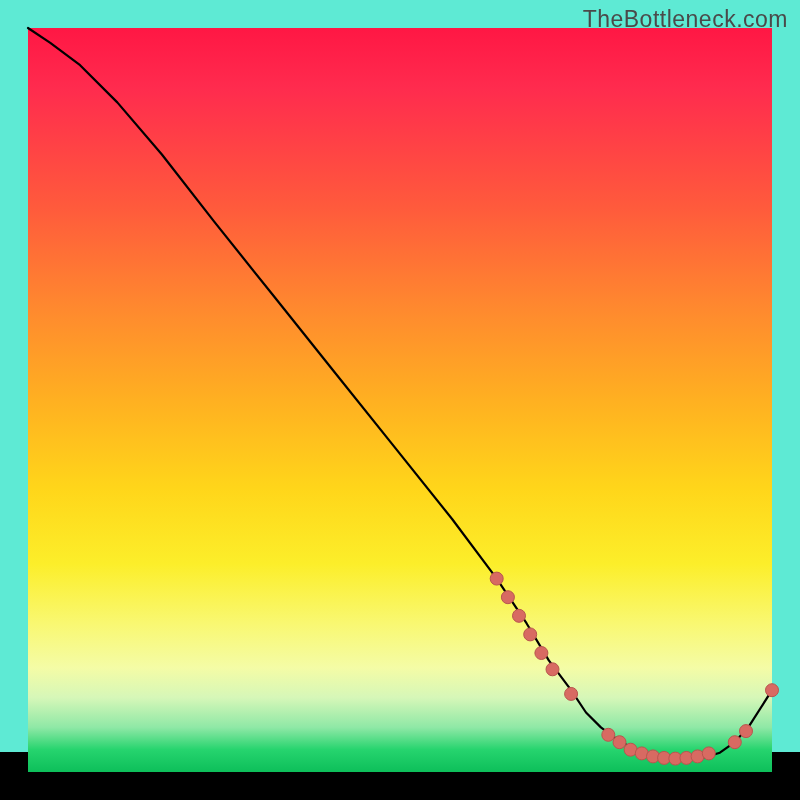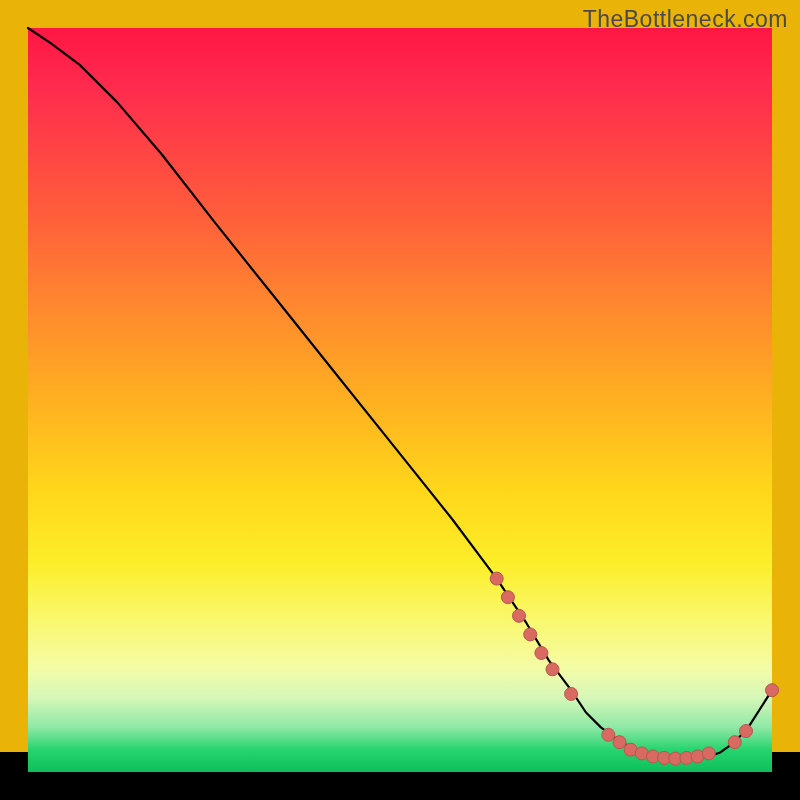--- a/index.html
+++ b/index.html
@@ -8,21 +8,21 @@
     width: 800px;
     height: 800px;
     background: #000;
     overflow: hidden;
     font-family: Arial, Helvetica, sans-serif;
   }
   .stage {
     position: relative;
     width: 800px;
     height: 752px;
-    background: #eab308;
+    background: #5eead4;
   }
   
   .plot {
     position: absolute;
     left: 28px;
     top: 28px;
     width: 744px;
     height: 744px;
     overflow: hidden;
   }

